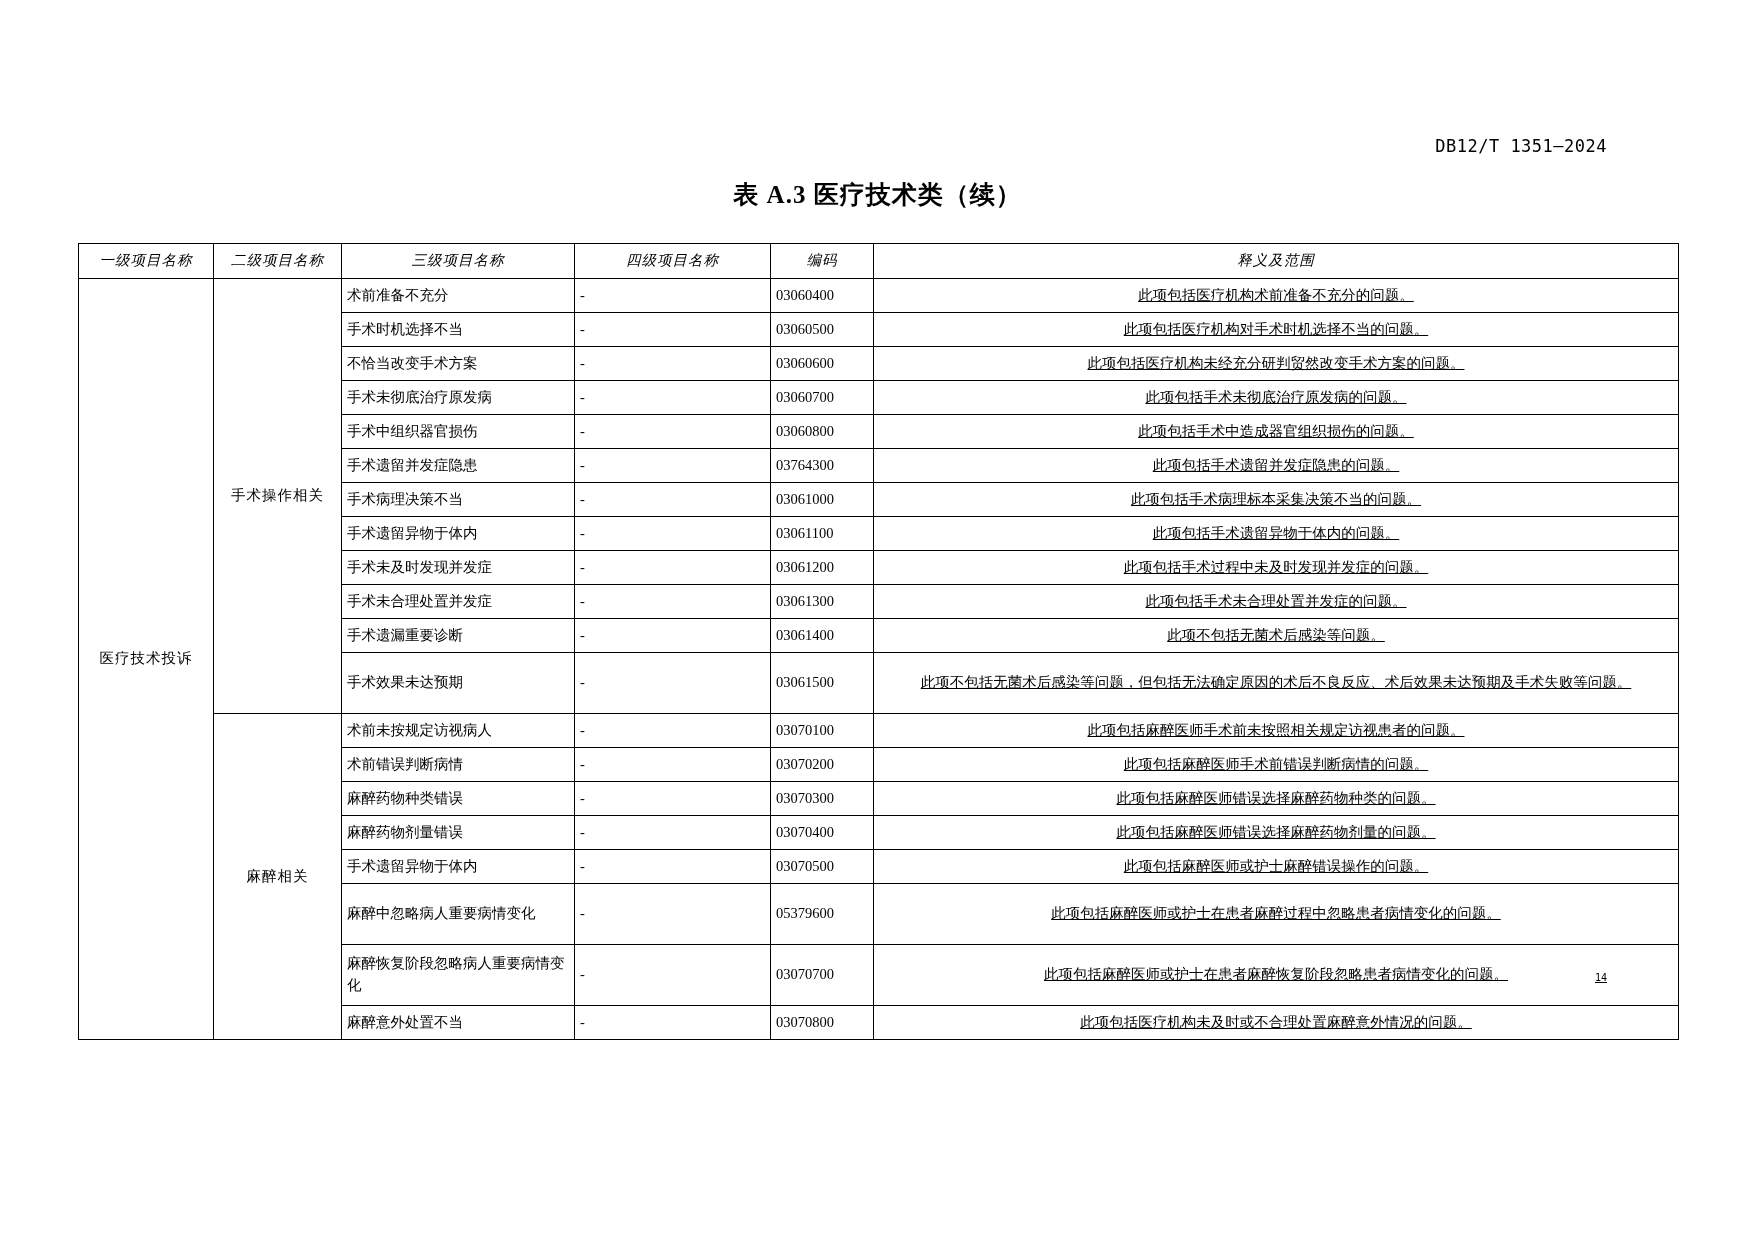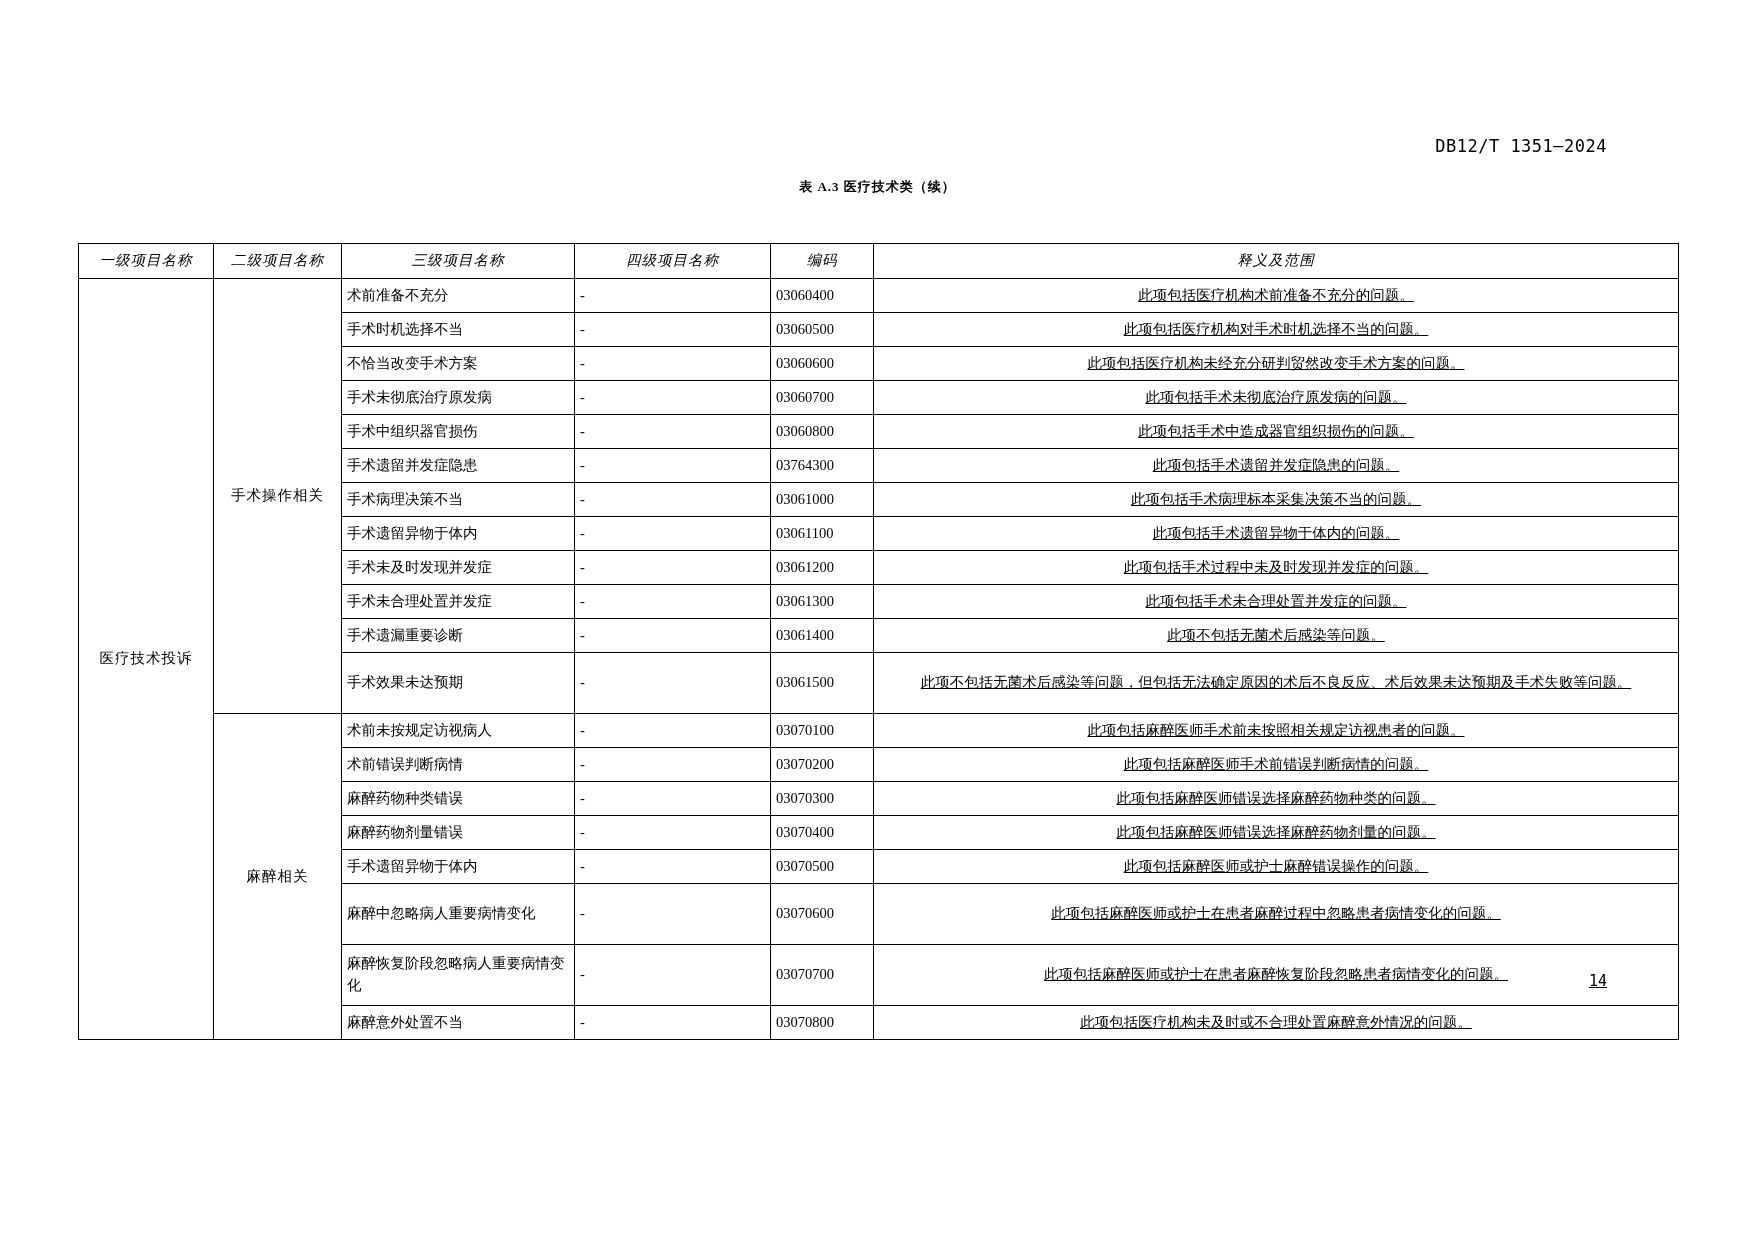--- a/index.html
+++ b/index.html
@@ -30,21 +30,21 @@
     font-size: 17px;
     letter-spacing: 0.5px;
     white-space: nowrap;
   }
   .table-title {
     position: absolute;
     top: 178px;
     left: 0;
     width: 1755px;
     text-align: center;
-    font-size: 13px;
+    font-size: 25px;
     font-weight: bold;
     letter-spacing: 1px;
   }
   .table-wrap {
     position: absolute;
     top: 243px;
     left: 78px;
     width: 1600px;
   }
   table.main {
@@ -83,21 +83,21 @@
     height: 27px;
   }
   tr.row-tall td {
     height: 54px;
   }
   .page-number {
     position: absolute;
     top: 972px;
     right: 148px;
     font-family: "DejaVu Sans Mono", monospace;
-    font-size: 15px;
+    font-size: 10px;
     text-decoration: underline;
   }
   col.c1 { width: 135px; }
   col.c2 { width: 128px; }
   col.c3 { width: 233px; }
   col.c4 { width: 196px; }
   col.c5 { width: 103px; }
   col.c6 { width: 805px; }
 </style>
 </head>
@@ -231,21 +231,21 @@
           </tr>
           <tr class="row">
             <td class="c-center">手术遗留异物于体内</td>
             <td class="c-center">-</td>
             <td class="c-center">03070500</td>
             <td class="c-left">此项包括麻醉医师或护士麻醉错误操作的问题。</td>
           </tr>
           <tr class="row row-tall">
             <td class="c-center">麻醉中忽略病人重要病情变化</td>
             <td class="c-center">-</td>
-            <td class="c-center">03070600</td>
+            <td class="c-center">05379600</td>
             <td class="c-left">此项包括麻醉医师或护士在患者麻醉过程中忽略患者病情变化的问题。</td>
           </tr>
           <tr class="row row-tall">
             <td class="c-center">麻醉恢复阶段忽略病人重要病情变化</td>
             <td class="c-center">-</td>
             <td class="c-center">03070700</td>
             <td class="c-left">此项包括麻醉医师或护士在患者麻醉恢复阶段忽略患者病情变化的问题。</td>
           </tr>
           <tr class="row">
             <td class="c-center">麻醉意外处置不当</td>

